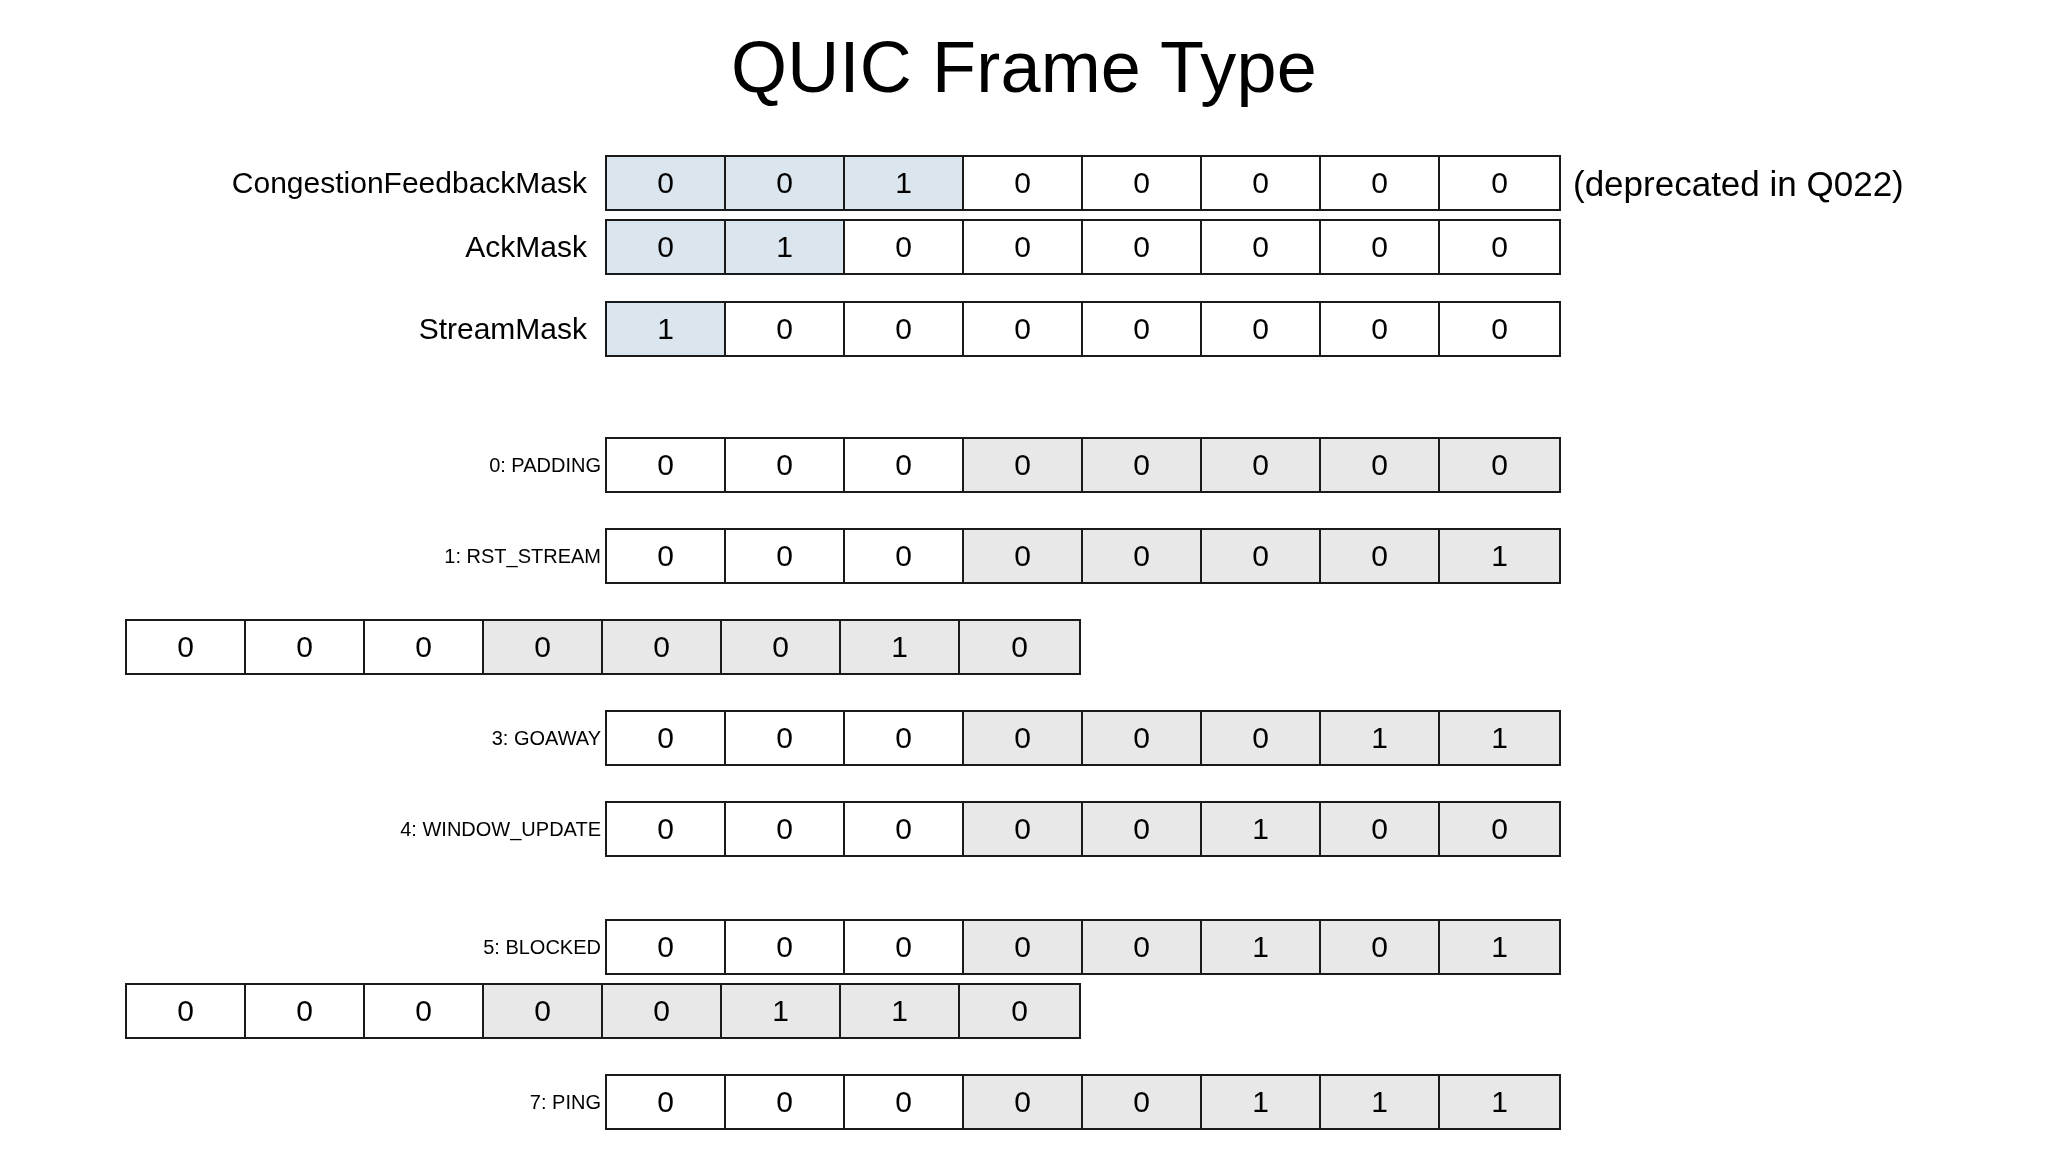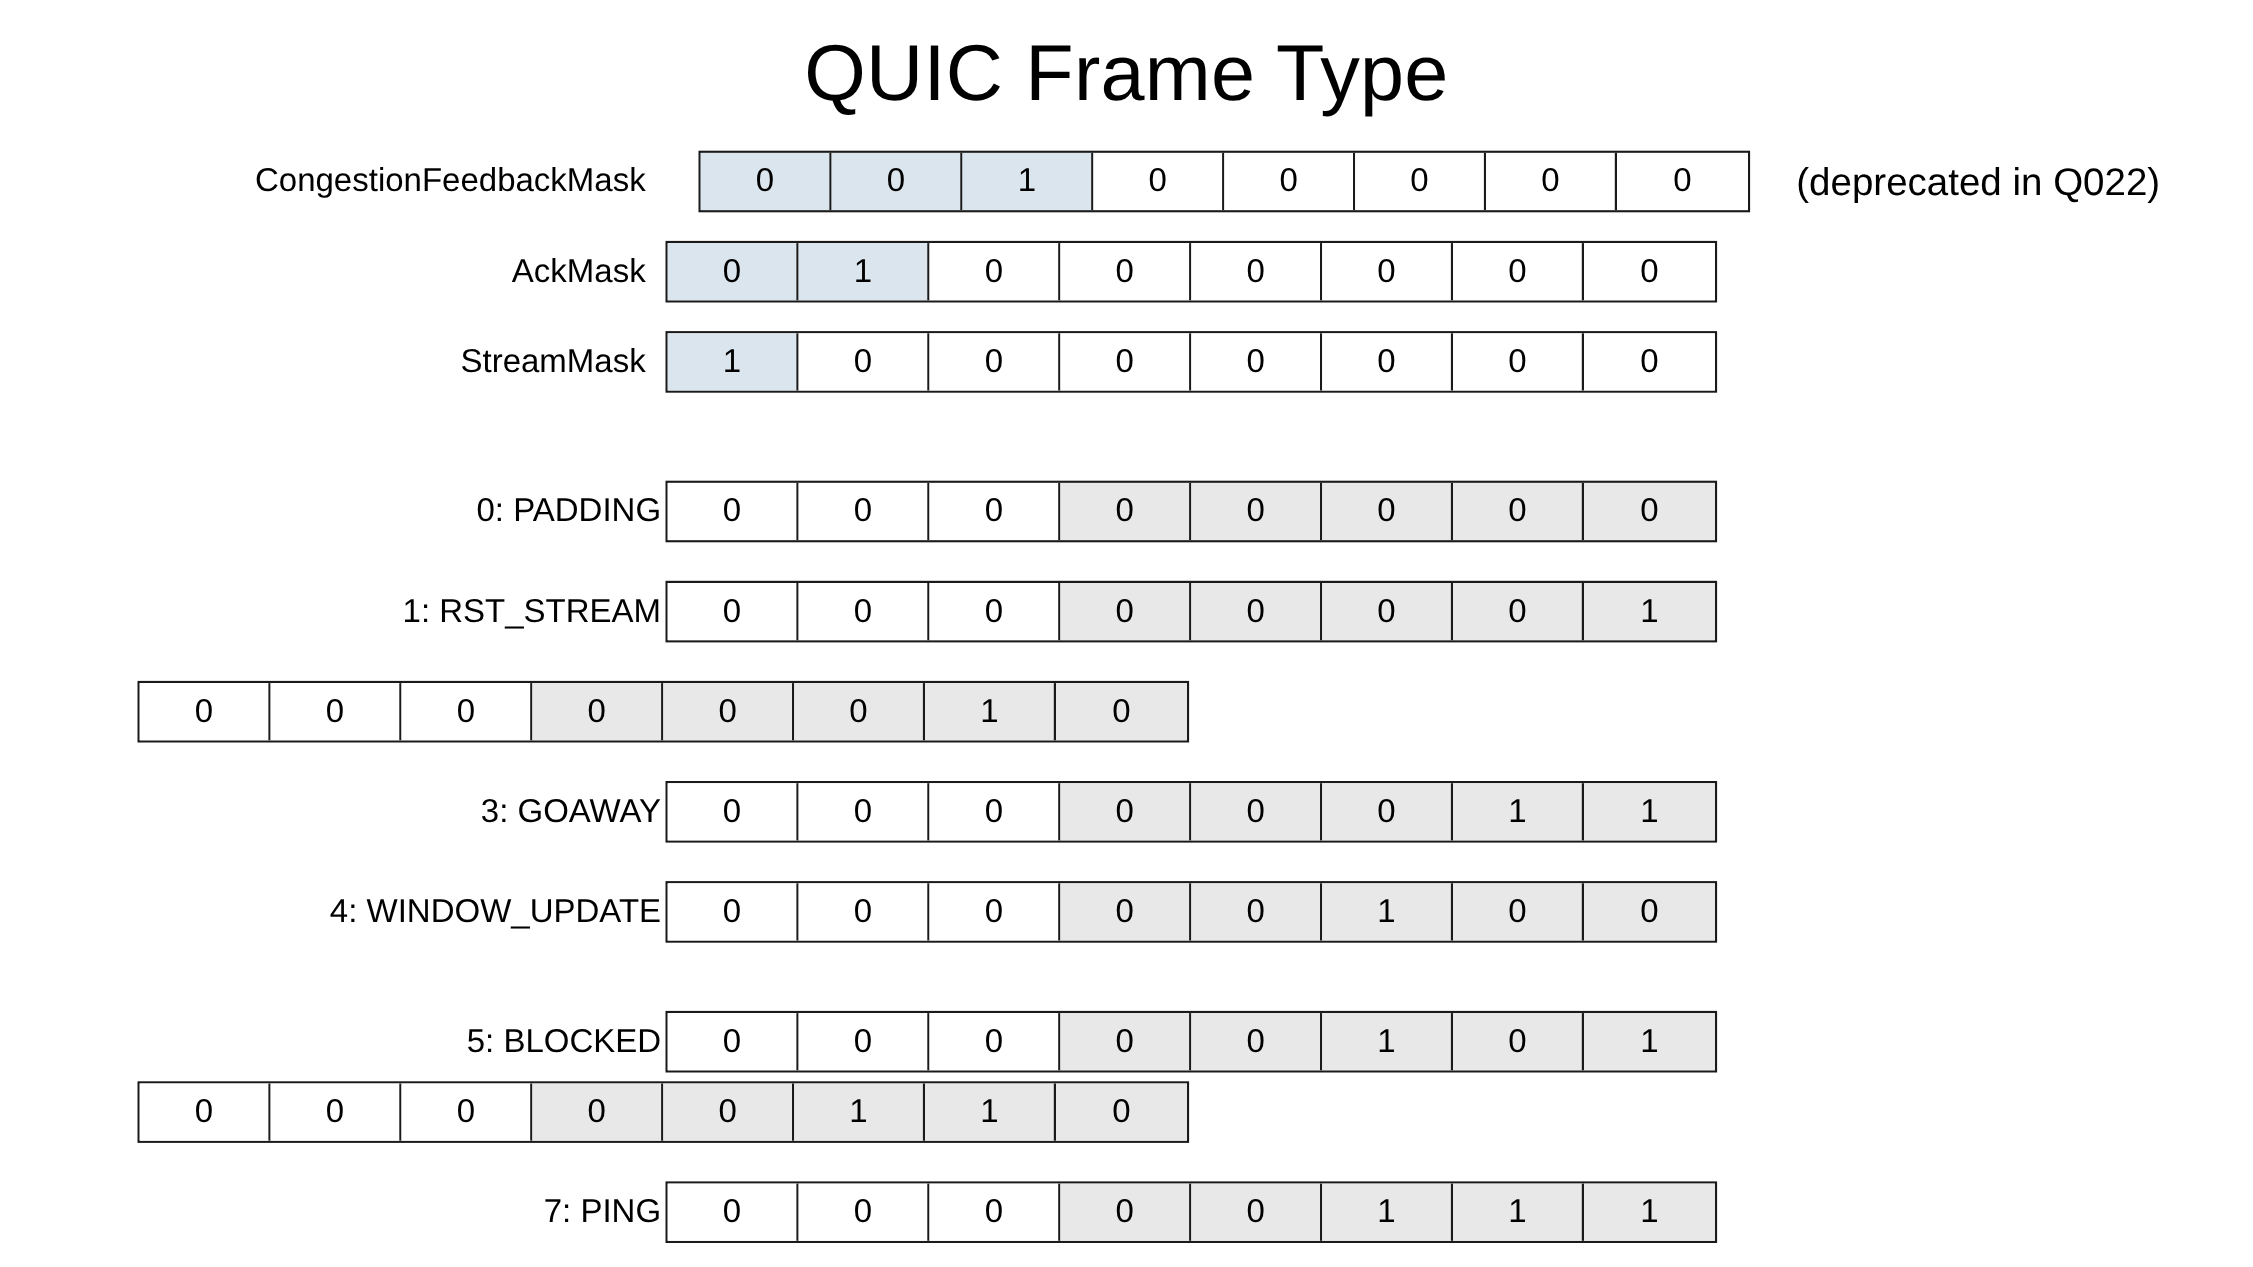--- a/index.html
+++ b/index.html
@@ -80,32 +80,32 @@
   }
   #frames-section .bit-row { left: 125px; }
   #frames-section .label-wrap {
     width: 480px;
     display: flex;
     justify-content: flex-end;
   }
   #frames-section .label-inner {
     text-align: left;
     white-space: nowrap;
-    font-size: 30px;
+    font-size: 20px;
     line-height: 1;
     padding-right: 4px;
   }
 </style>
 </head>
 <body>
 
 <div id="page-title">QUIC Frame Type</div>
 
 <div id="mask-section">
-    <div class="bit-row" style="top: 137px; gap: 30px;">
+    <div class="bit-row" style="top: 155px;">
       <div class="row-label">CongestionFeedbackMask</div>
       <div class="bit-grid">
         <div class="bit-cell hl-blue">0</div>
         <div class="bit-cell hl-blue">0</div>
         <div class="bit-cell hl-blue">1</div>
         <div class="bit-cell">0</div>
         <div class="bit-cell">0</div>
         <div class="bit-cell">0</div>
         <div class="bit-cell">0</div>
         <div class="bit-cell">0</div>

